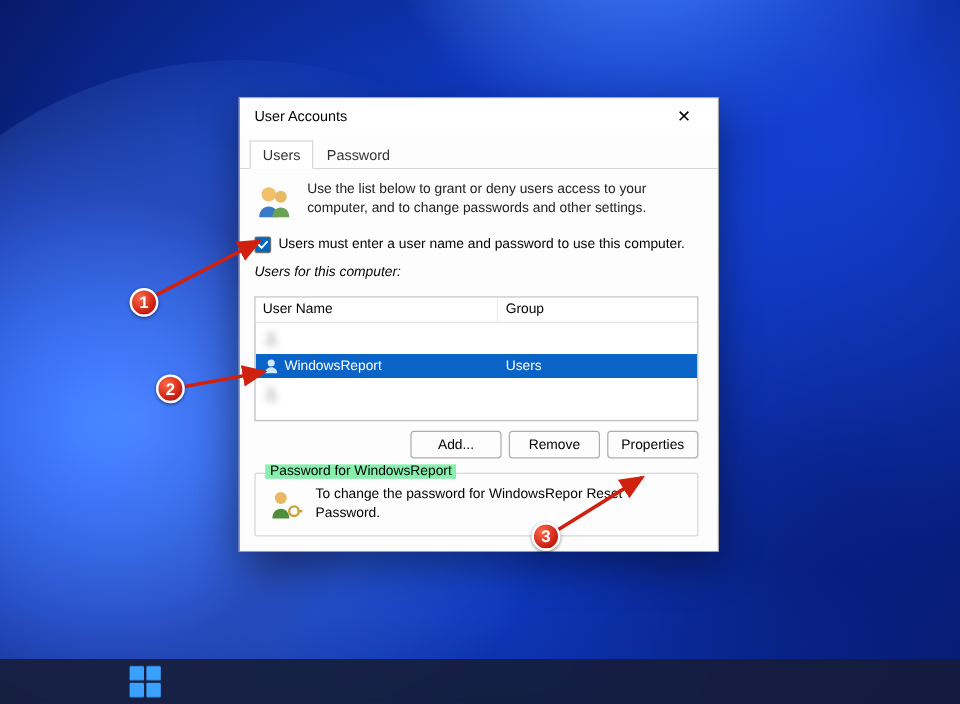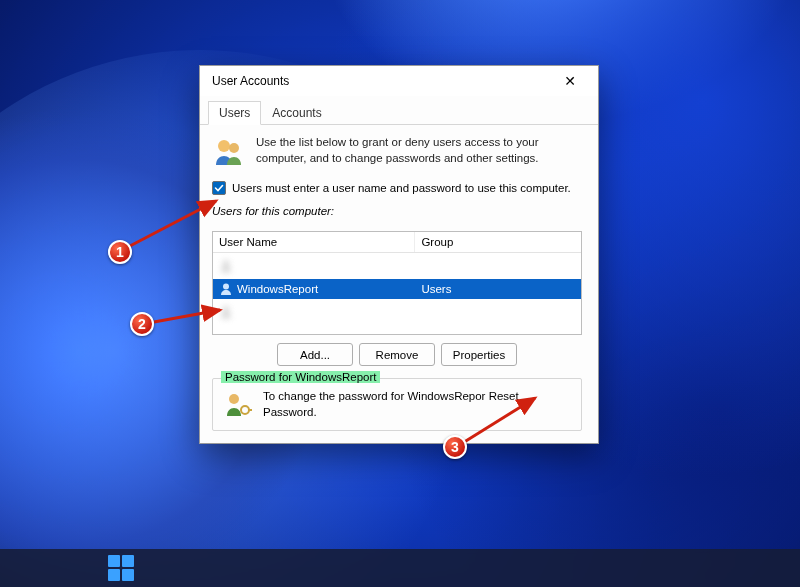--- a/index.html
+++ b/index.html
@@ -32,21 +32,21 @@
   }
   .wallpaper::after {
     width:800px; height:800px; left:200px; top:-250px;
     background:radial-gradient(circle at 60% 40%, rgba(30,70,200,0.8), rgba(0,0,0,0) 55%);
     transform:rotate(20deg);
   }
 
   
   .window {
     position:absolute;
-    left:199px; top:65px;
+    left:199px; top:81px;
     width:400px;
     background:#fdfdfd;
     border:1px solid #9a9a9a;
     box-shadow:0 12px 34px rgba(0,0,0,0.45);
   }
   .titlebar {
     height:30px;
     display:flex; align-items:center;
     padding:0 8px 0 12px;
     background:#fff;
@@ -116,21 +116,21 @@
   .lb-row .cell { padding:0 6px; display:flex; align-items:center; gap:4px; }
   .lb-row .col-name { flex:0 0 55%; }
   .lb-row .col-group { flex:1; }
   .lb-row.selected { background:#0a63c7; color:#fff;align-items:center; }
   .lb-row.blurred { filter:blur(3px); opacity:0.7; }
 
   .userglyph {
     width:14px;height:14px; flex:0 0 14px;
   }
 
-  .btnrow { display:flex; justify-content:center; gap:6px; margin-top:8px; }
+  .btnrow { display:flex; justify-content:flex-end; gap:6px; margin-top:8px; }
   .btn {
     min-width:76px; height:23px;
     font-size:11.5px;
     background:#fdfdfd;
     border:1px solid #adadad;
     border-radius:3px;
     padding:0 10px;
   }
   .btn.disabled { color:#a1a1a1; border-color:#d0d0d0; background:#f5f5f5; }
 
@@ -190,21 +190,21 @@
 <div class="window">
   <div class="titlebar">
     <div class="title">User Accounts</div>
     <button class="close">
       <span>✕</span>
     </button>
   </div>
 
   <div class="tabs">
     <div class="tab active">Users</div>
-    <div class="tab">Accounts</div>
+    <div class="tab">Password</div>
   </div>
 
   <div class="pane">
     <div class="intro">
       <span class="icon">
         <svg viewBox="0 0 34 34">
           <circle cx="12" cy="11" r="6" fill="#f2c06b"></circle>
           <path d="M4 30c0-6 4-9 8-9s8 3 8 9" fill="#3a79c7"></path>
           <circle cx="22" cy="13" r="5" fill="#e8b866"></circle>
           <path d="M15 30c0-5 3-8 7-8s7 3 7 8" fill="#6aa254"></path>

